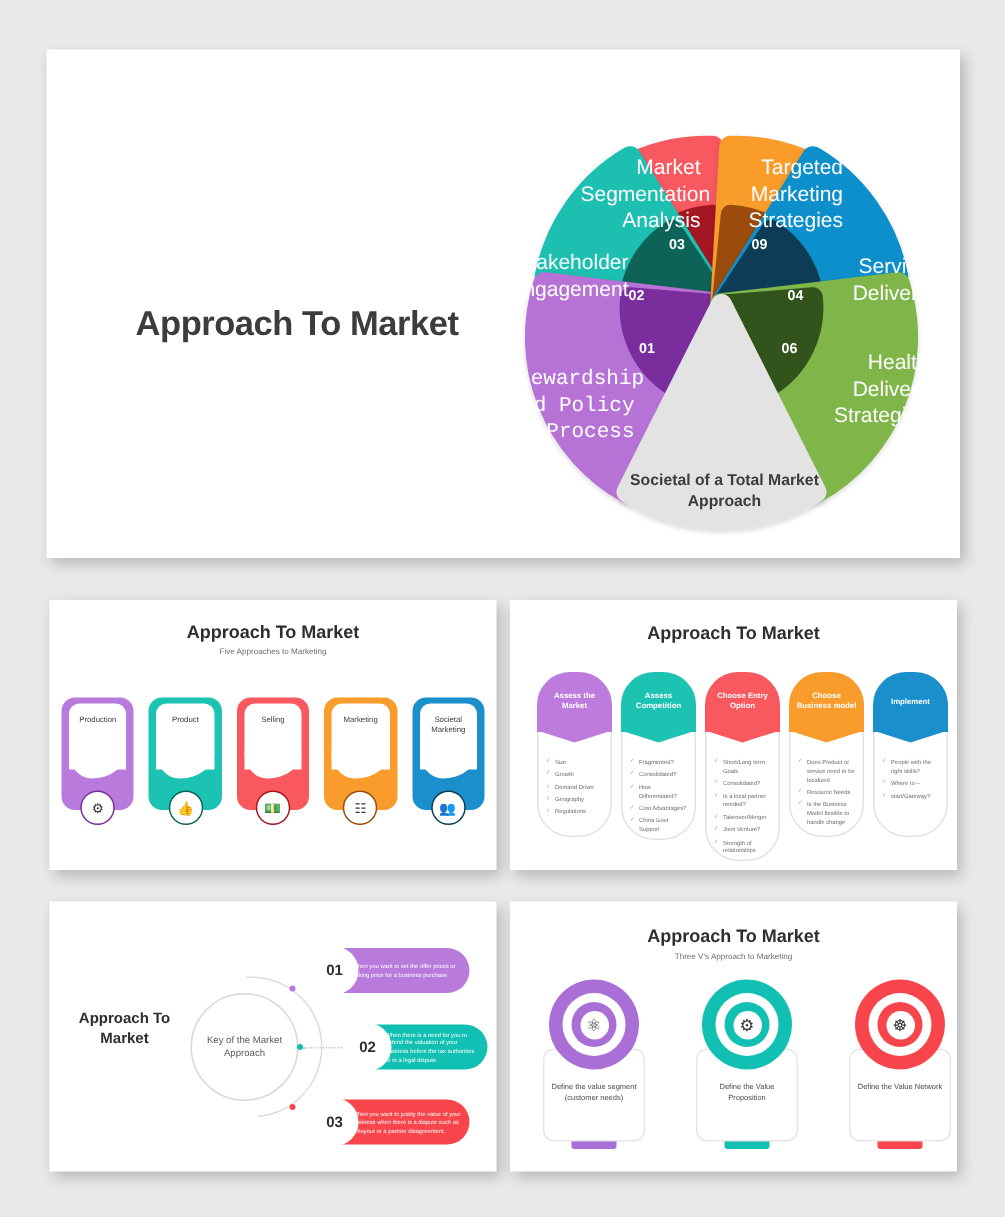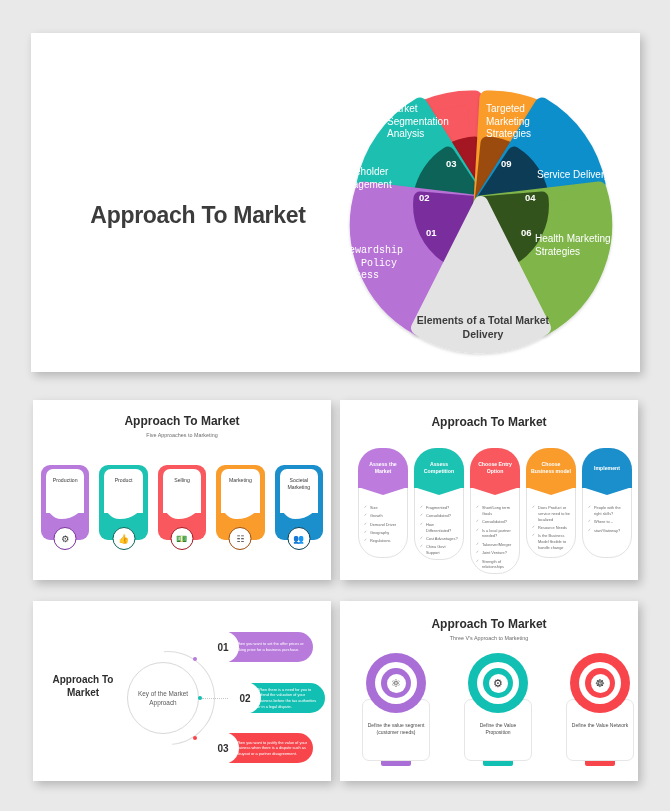--- a/index.html
+++ b/index.html
@@ -22,22 +22,22 @@
   #slide-hero { left: 31px; top: 33px; width: 609px; height: 339px; }
   .hero-title {
     position: absolute; left: 52px; top: 168px; width: 230px;
     text-align: center; font-size: 23px; font-weight: bold;
     color: #3c3c3c; line-height: 1.28; letter-spacing: -0.3px;
   }
 
   .flower { position: absolute; left: 300px; top: 48px; width: 300px; height: 278px; }
   .flower svg { width: 100%; height: 100%; display: block; }
   .petal-label {
-    position: absolute; text-align: left; color: #ffffff;
-    font-size: 10px; line-height: 1.25; pointer-events: none;
+    position: absolute; text-align: right; color: #ffffff;
+    font-size: 14px; line-height: 1.25; pointer-events: none;
   }
   .num-label {
     position: absolute; color: #ffffff; font-size: 9.5px;
     font-weight: bold; pointer-events: none;
   }
   .center-label {
     position: absolute; left: 82px; top: 232px; width: 140px;
     text-align: center; font-size: 10.5px; font-weight: bold;
     color: #3c3c3c; line-height: 1.35;
   }
@@ -222,31 +222,31 @@
           <path d="M150 122 L211 117 a62 62 0 0 1 -29 60 Z" fill="#33521D" stroke="#33521D" stroke-width="13" stroke-linejoin="round"></path>
         </g>
 
         <path d="M150 122 L213 247 a118 118 0 0 1 -126 0 Z" fill="#e3e3e3" stroke="#e3e3e3" stroke-width="14" stroke-linejoin="round"></path>
       </svg>
 
       <div class="petal-label" style="left:4px; top:85px; width:84px;">Stakeholder Engagement</div>
       <div class="petal-label" style="left:56px; top:22px; width:80px;">Market Segmentation Analysis</div>
       <div class="petal-label" style="left:155px; top:22px; width:76px;">Targeted Marketing Strategies</div>
       <div class="petal-label" style="left:206px; top:88px; width:82px;">Service Delivery</div>
-      <div class="petal-label" style="left:204px; top:152px; width:84px;">Health Marketing Strategies</div>
+      <div class="petal-label" style="left:204px; top:152px; width:84px;">Health Delivery Strategies</div>
       <div class="petal-label" style="left:6px; top:164px; width:86px;font-family:Liberation Mono, monospace;">Stewardship and Policy Process</div>
 
       <div class="num-label" style="left:88px; top:111px;">02</div>
       <div class="num-label" style="left:115px; top:77px;">03</div>
       <div class="num-label" style="left:170px; top:77px;">09</div>
       <div class="num-label" style="left:194px; top:111px;">04</div>
       <div class="num-label" style="left:190px; top:146px;">06</div>
       <div class="num-label" style="left:95px; top:146px;">01</div>
 
-      <div class="center-label">Elements of a Total Market Delivery</div>
+      <div class="center-label">Societal of a Total Market Approach</div>
     </div>
   </div>
 
   <div class="slide" id="slide-cards">
     <div class="s-title">Approach To Market</div>
     <div class="s-sub">Five Approaches to Marketing</div>
     <div class="cards-row">
       <div class="wcard" style="background:#B87ADB">
         <div class="inner"></div>
         <div class="wave"></div>

